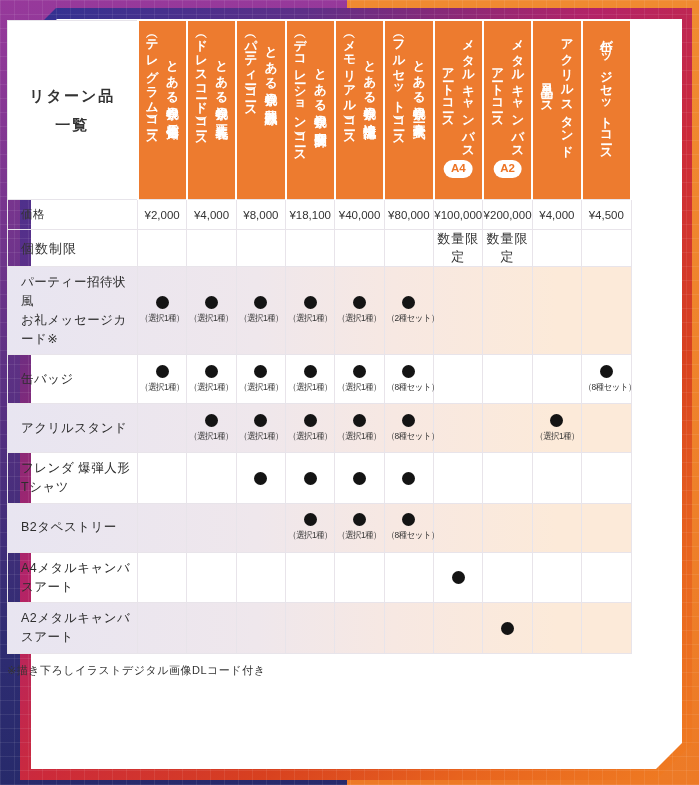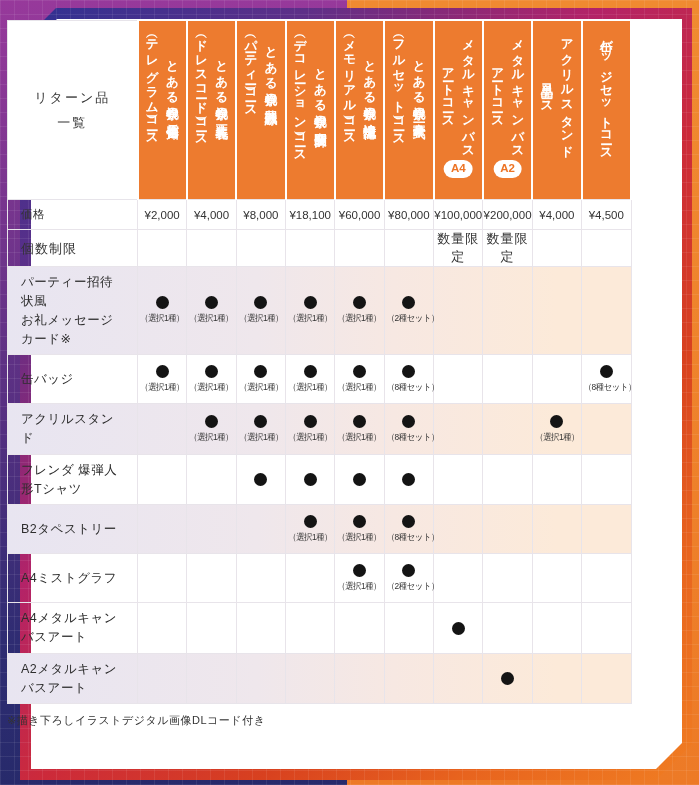--- a/index.html
+++ b/index.html
@@ -22,29 +22,29 @@
     clip-path:polygon(0 26px,26px 0,100% 0,100% calc(100% - 26px),calc(100% - 26px) 100%,0 100%);}
   .content{position:absolute;left:7px;top:20px;z-index:4;}
 
   table.matrix{width:625px;table-layout:fixed;border-collapse:collapse;}
   .matrix col.label-col{width:130px;}
   .matrix th,.matrix td{padding:0;box-sizing:border-box;}
 
   thead th.course{background:#ed7b2f;border-left:2px solid #fff;border-right:2px solid #fff;
     height:179px;vertical-align:top;text-align:center;position:relative;padding-top:9px;}
   thead th.title-cell{background:#fff;border:1px solid #e7e4ea;vertical-align:middle;text-align:center;}
-  .title-text{font-size:13px;color:#333;line-height:1.95;letter-spacing:2px;white-space:pre-line;font-weight:400;}
+  .title-text{font-size:15px;color:#333;line-height:1.95;letter-spacing:2px;white-space:pre-line;font-weight:700;}
   .vtext{writing-mode:vertical-rl;text-orientation:mixed;display:inline-block;white-space:pre-line;
     color:#fff;font-weight:bold;font-size:12.5px;line-height:1.62;letter-spacing:1px;}
   .badge{position:absolute;writing-mode:horizontal-tb;left:50%;bottom:21px;transform:translateX(-50%);
     background:#fff;color:#ed7425;font-weight:bold;font-size:11.5px;line-height:1;
     padding:3px 7px 4px;border-radius:10px;letter-spacing:0;}
 
   tbody td{border:1px solid #e8e4ea;text-align:center;vertical-align:middle;}
-  tbody td.row-label{text-align:left;padding:6px 12px 6px 13px;font-size:12.5px;color:#2e2e2e;
+  tbody td.row-label{text-align:left;padding:6px 4px 6px 13px;font-size:12.5px;color:#2e2e2e;
     line-height:1.5;white-space:pre-line;letter-spacing:0.5px;}
   tr.price td{height:30px;font-size:11.5px;color:#333;}
   tr.limit td{height:30px;font-size:13px;color:#333;letter-spacing:1px;}
   tr.item td{height:49px;}
   tr.tinted{background:linear-gradient(90deg,#e8e5f1 0%,#efe7ec 40%,#f7e8e2 62%,#fcead9 88%);}
   .dot{width:13px;height:13px;border-radius:50%;background:#141414;margin:0 auto;}
   .note{font-size:9px;color:#333;margin-top:3px;white-space:nowrap;letter-spacing:-0.5px;transform:scaleX(.93);}
   .footnote{margin-top:9px;font-size:11px;color:#333;letter-spacing:0.5px;}
 </style>
 </head>
@@ -99,21 +99,21 @@
             <th class="course"><span class="vtext">缶バッジセットコース</span></th>
           </tr>
       </thead>
       <tbody id="tbody">
           <tr class="price">
             <td class="row-label">価格</td>
             <td>¥2,000</td>
             <td>¥4,000</td>
             <td>¥8,000</td>
             <td>¥18,100</td>
-            <td>¥60,000</td>
+            <td>¥40,000</td>
             <td>¥80,000</td>
             <td>¥100,000</td>
             <td>¥200,000</td>
             <td>¥4,000</td>
             <td>¥4,500</td>
           </tr>
           <tr class="limit">
             <td class="row-label">個数制限</td>
             <td></td>
             <td></td>
@@ -260,39 +260,20 @@
             <td>
               <div class="dot"></div>
               <div class="note">（8種セット）</div>
             </td>
             <td></td>
             <td></td>
             <td></td>
             <td></td>
           </tr>
           <tr class="item">
-            <td class="row-label">A4ミストグラフ</td>
-            <td></td>
-            <td></td>
-            <td></td>
-            <td></td>
-            <td>
-              <div class="dot"></div>
-              <div class="note">（選択1種）</div>
-            </td>
-            <td>
-              <div class="dot"></div>
-              <div class="note">（2種セット）</div>
-            </td>
-            <td></td>
-            <td></td>
-            <td></td>
-            <td></td>
-          </tr>
-          <tr class="item">
             <td class="row-label">A4メタルキャンバスアート</td>
             <td></td>
             <td></td>
             <td></td>
             <td></td>
             <td></td>
             <td></td>
             <td>
               <div class="dot"></div>
             </td>

